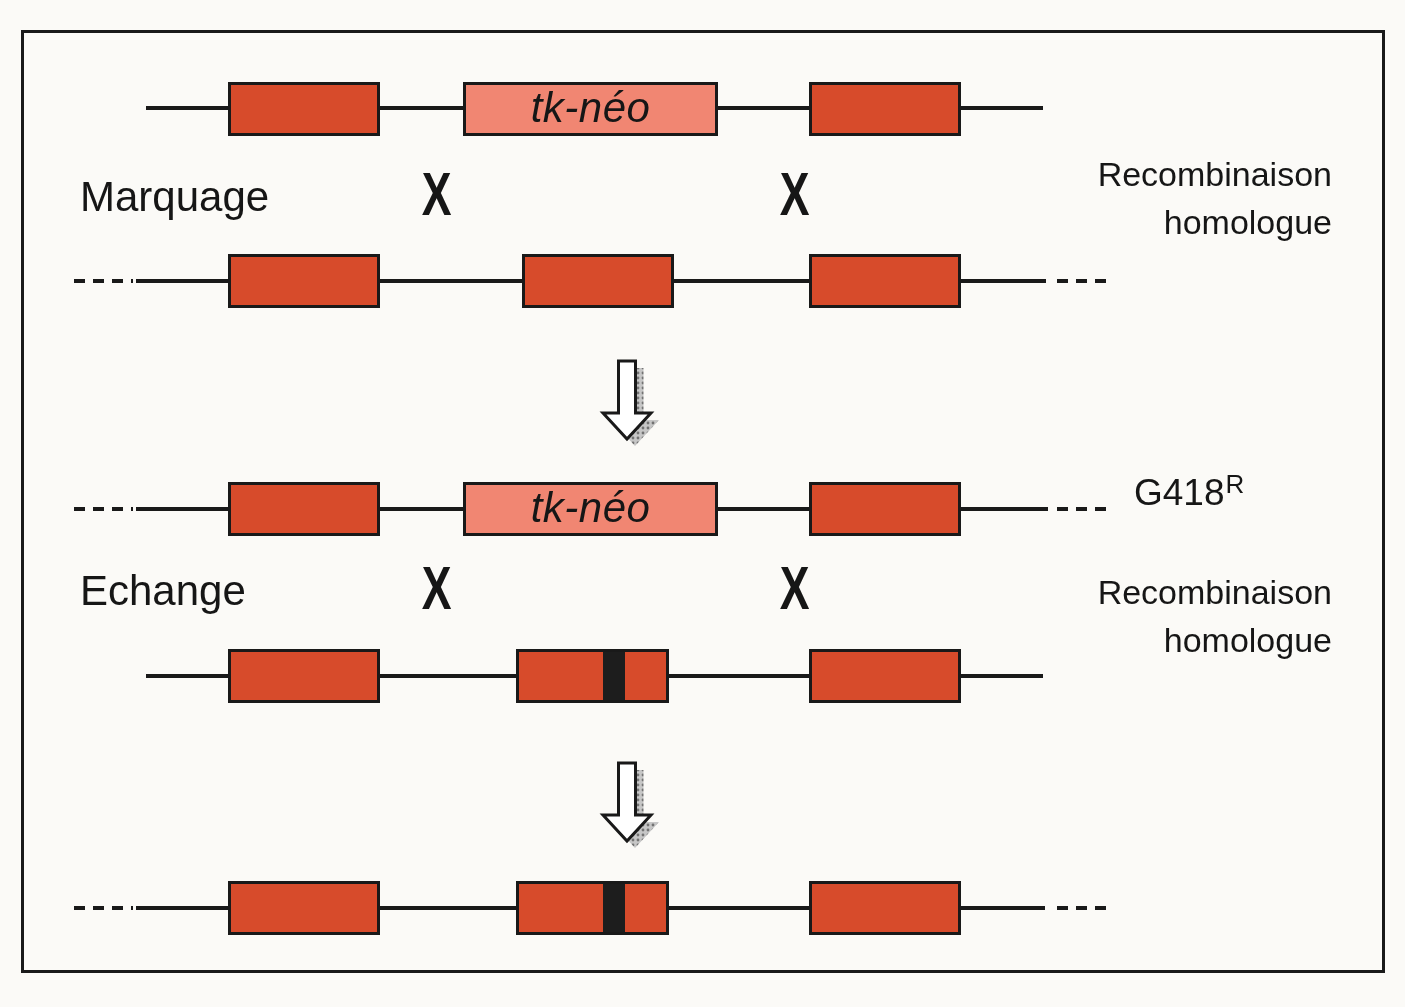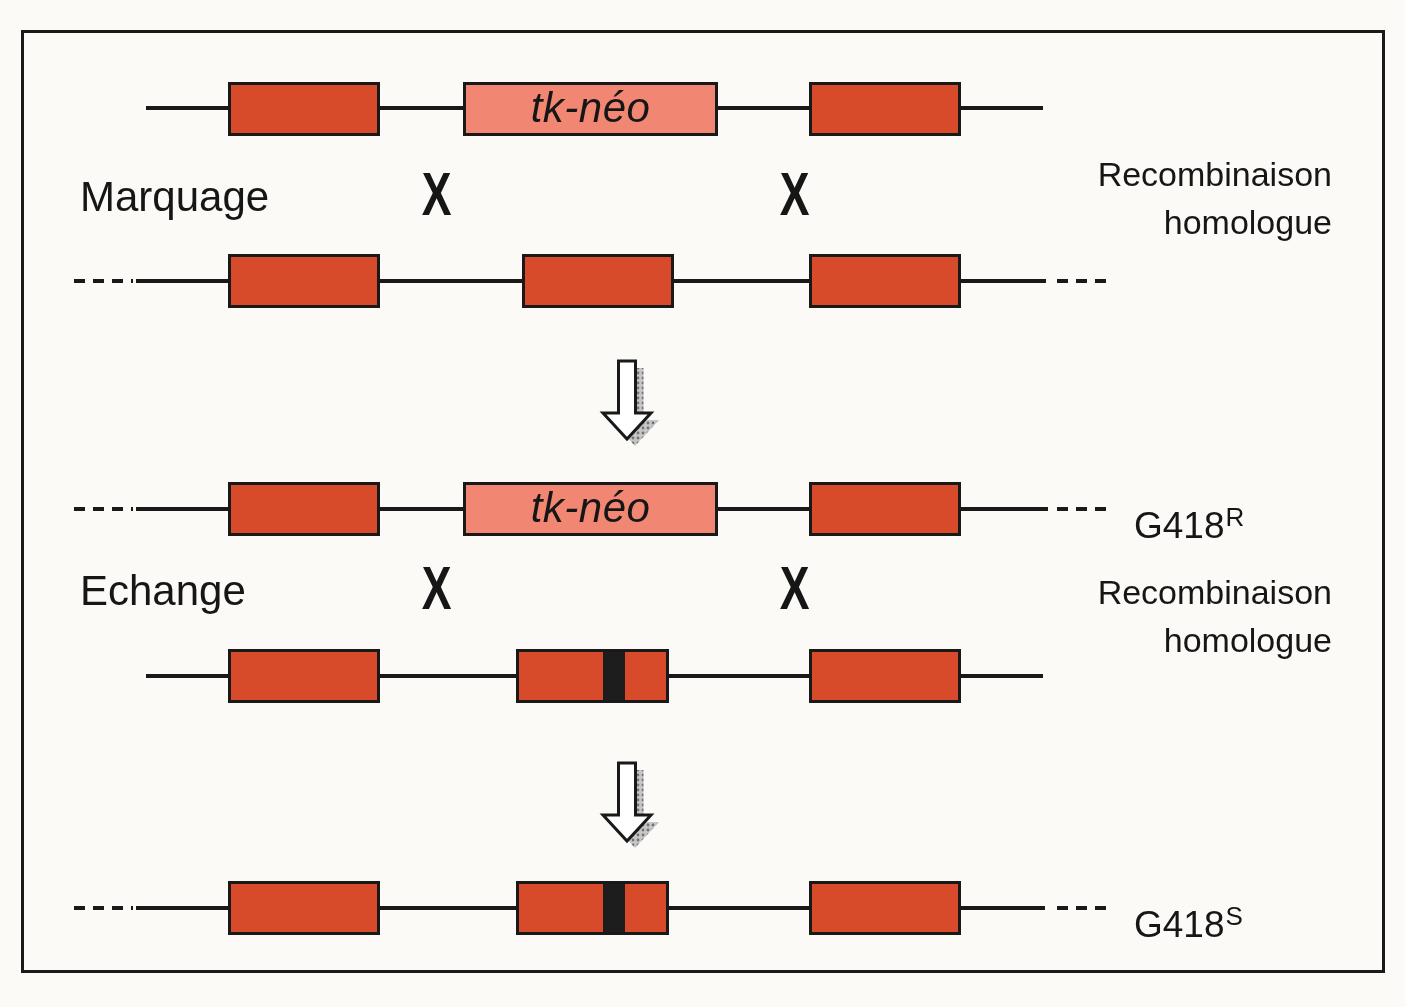--- a/index.html
+++ b/index.html
@@ -52,21 +52,21 @@
   .cross{
     position:absolute;width:70px;text-align:center;
     font-size:62px;line-height:62px;font-weight:bold;
   }
   .cross > span{display:inline-block;transform:scaleX(0.72);transform-origin:50% 50%;}
   .recomb-note{
     position:absolute;right:73px;text-align:right;
     font-size:34px;line-height:48px;white-space:nowrap;
   }
   .pheno-block{
-    position:absolute;font-size:37px;line-height:38px;white-space:nowrap;margin-top:45px;
+    position:absolute;font-size:37px;line-height:61px;white-space:nowrap;
   }
   .sup{font-size:26px;position:relative;top:-12px;margin-left:1px;}
   .arrow-svg{position:absolute;width:70px;height:92px;overflow:visible;}
   .arrow-body{fill:var(--arrow-fill,#ffffff);stroke:var(--arrow-outline,#191919);stroke-width:3;stroke-linejoin:miter;}
 </style>
 </head>
 <body>
 
 <svg width="0" height="0" style="position:absolute" aria-hidden="true">
   <defs>
@@ -141,15 +141,14 @@
 
   <div class="dna-dashes" style="left:74px;top:906px;width:59px;"></div>
   <div class="dna-line" style="left:136px;top:906px;width:909px;"></div>
   <div class="dna-dashes" style="left:1057px;top:906px;width:57px;"></div>
   <div class="exon" style="left:228px;top:881px;"></div>
   <div class="exon" style="left:516px;top:881px;width:153px;">
     <div class="stripe"></div>
   </div>
   <div class="exon" style="left:809px;top:881px;"></div>
   <div class="pheno-block" style="left:1134px;top:861px;">
-    <div><span>G418</span><span class="sup">S</span></div>
   </div>
 </div>
 
 </body></html>

